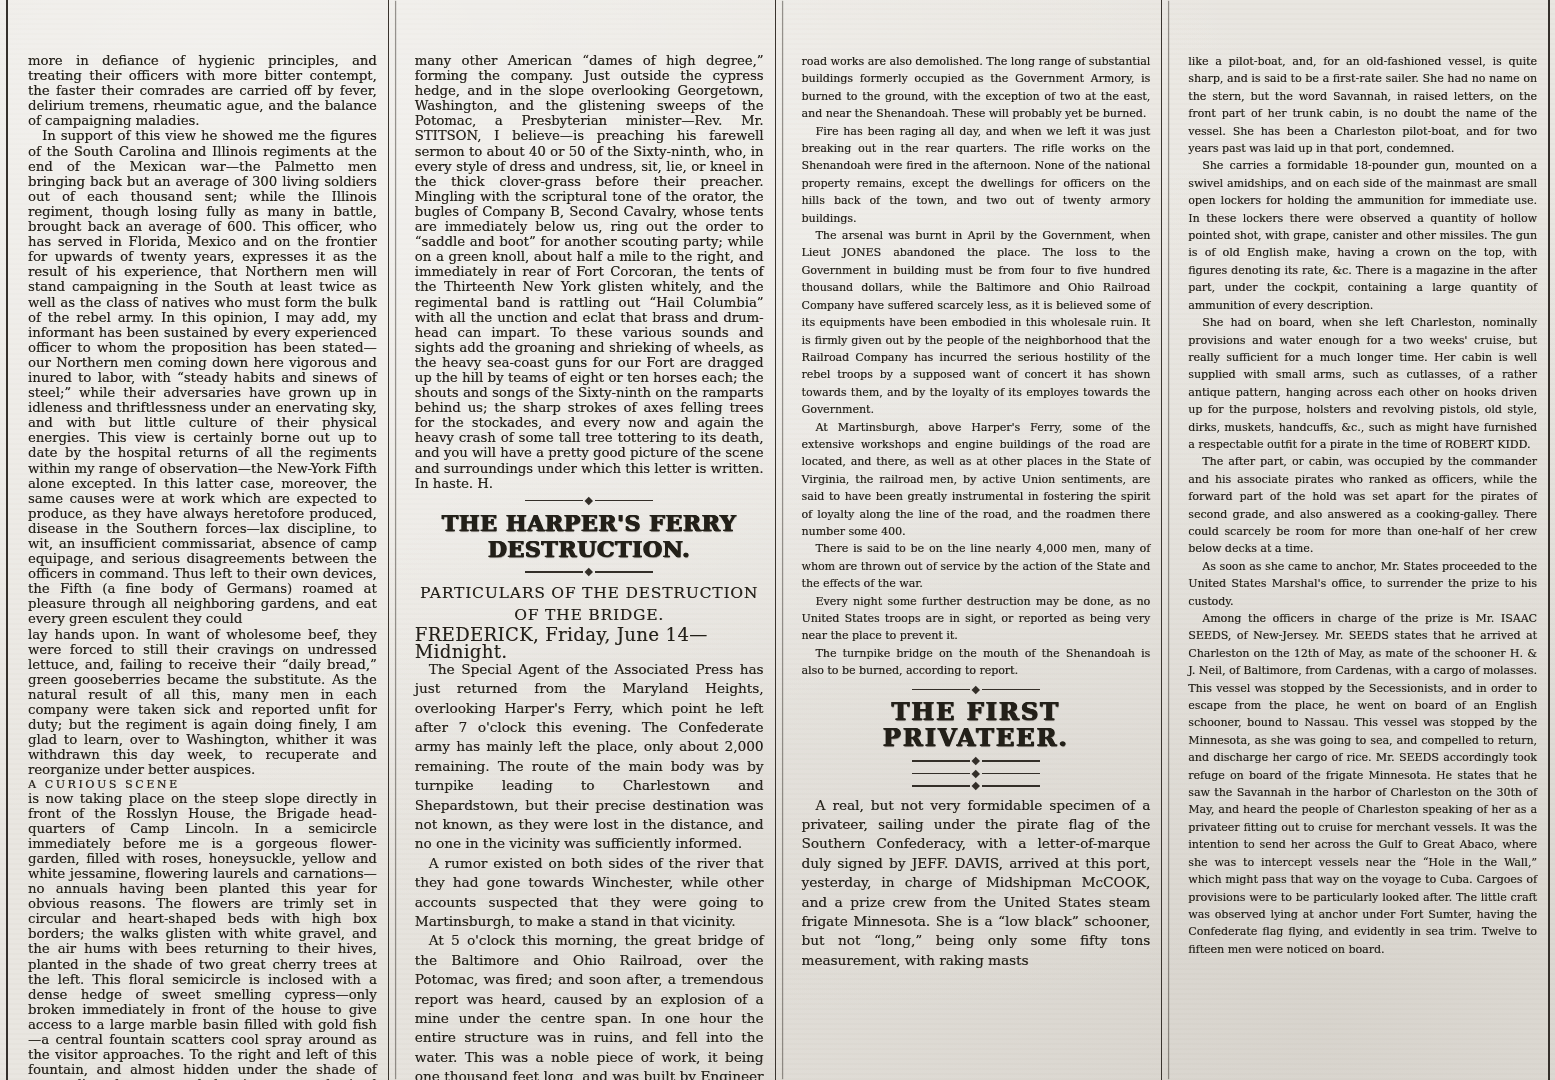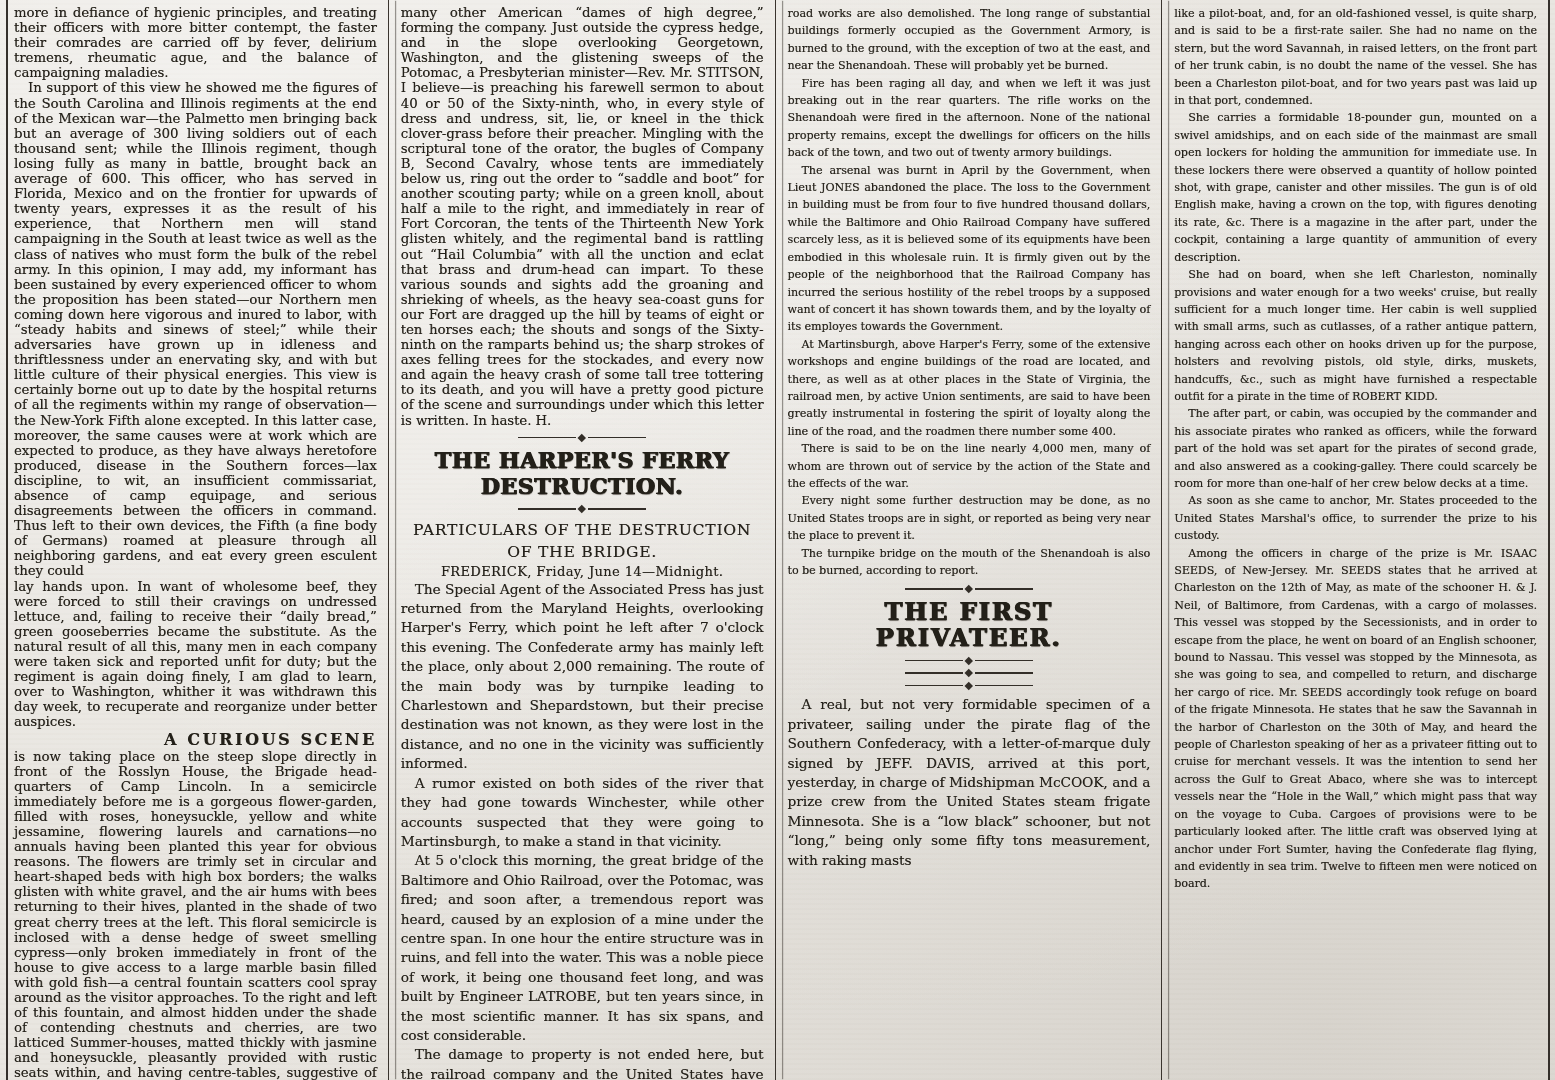--- a/index.html
+++ b/index.html
@@ -17,52 +17,53 @@
       radial-gradient(ellipse at 55% 45%, rgba(255,255,255,.18), rgba(255,255,255,0) 70%),
       repeating-linear-gradient(0deg, rgba(60,50,40,.016) 0 2px, rgba(255,255,255,.02) 2px 5px),
       #e9e6e0;
     color:#232019;
   }
   .edge-rule{width:2px;background:#35302b;flex:0 0 auto;}
   .edge-rule.left{margin-left:6px;}
   .edge-rule.right{margin-right:5px;box-shadow:-3px 0 0 -1.4px rgba(53,48,43,.55);}
   .colrule{flex:0 0 5px;border-left:1.6px solid #3a342e;border-right:1.2px solid #76706708;box-shadow:2px 0 0 -0.8px rgba(58,52,46,.5);}
   .col{
-    flex:1 1 0;padding:5px 11px 0 6px;overflow:hidden;
+    flex:1 1 0;padding:5px 11px 0 20px;overflow:hidden;
     text-align:justify;
     filter:blur(.18px);
+    margin-top:48px;
   }
   .col p, .col h2, .col h3, .col h4{margin:0;}
   .para{
     text-indent:14px;
     text-shadow:.35px .25px .45px rgba(45,38,30,.5);
     hyphens:auto;
   }
   .para.noindent{text-indent:0;}
   .tight{font-size:13.2px;line-height:15.1px;margin-bottom:2px;}
   .mid{font-size:11px;line-height:17.4px;margin-bottom:3px;}
   .leaded{font-size:13.6px;line-height:19.4px;margin-bottom:4px;}
   .subhead{
-    text-align:right;font-size:16px;font-weight:700;letter-spacing:2.6px;
+    text-align:left;font-size:11px;font-weight:400;letter-spacing:2.6px;
     margin:5px 0 3px;text-shadow:.4px .3px .5px rgba(45,38,30,.55);
   }
   .headline{
     text-align:center;font-weight:700;
     font-size:22px;line-height:26px;letter-spacing:.6px;
     margin:3px 0 2px;
     text-shadow:.7px 0 0 currentColor,-.7px 0 0 currentColor,.4px .5px .8px rgba(40,33,26,.6);
   }
   .headline.big{font-size:24px;letter-spacing:2px;}
   .subtitle{
     text-align:center;font-weight:400;font-size:15.5px;line-height:22px;
     letter-spacing:.8px;margin:4px 18px 2px;
     text-shadow:.3px .3px .4px rgba(45,38,30,.5);
   }
   .dateline{
-    text-align:center;font-size:13px;line-height:17px;margin:2px 0 4px;
+    text-align:left;font-size:18px;line-height:17px;margin:2px 0 4px;
     letter-spacing:.4px;
     text-shadow:.3px .3px .4px rgba(45,38,30,.45);
   }
   .deck{
     text-align:center;font-weight:700;font-size:14.6px;line-height:26.5px;
     margin:3px 6px;
     text-shadow:.4px .3px .5px rgba(40,33,26,.55);
   }
   .orn{display:flex;align-items:center;width:128px;margin:7px auto 7px;}
   .orn .line{flex:1;height:1.5px;background:#332e28;}

